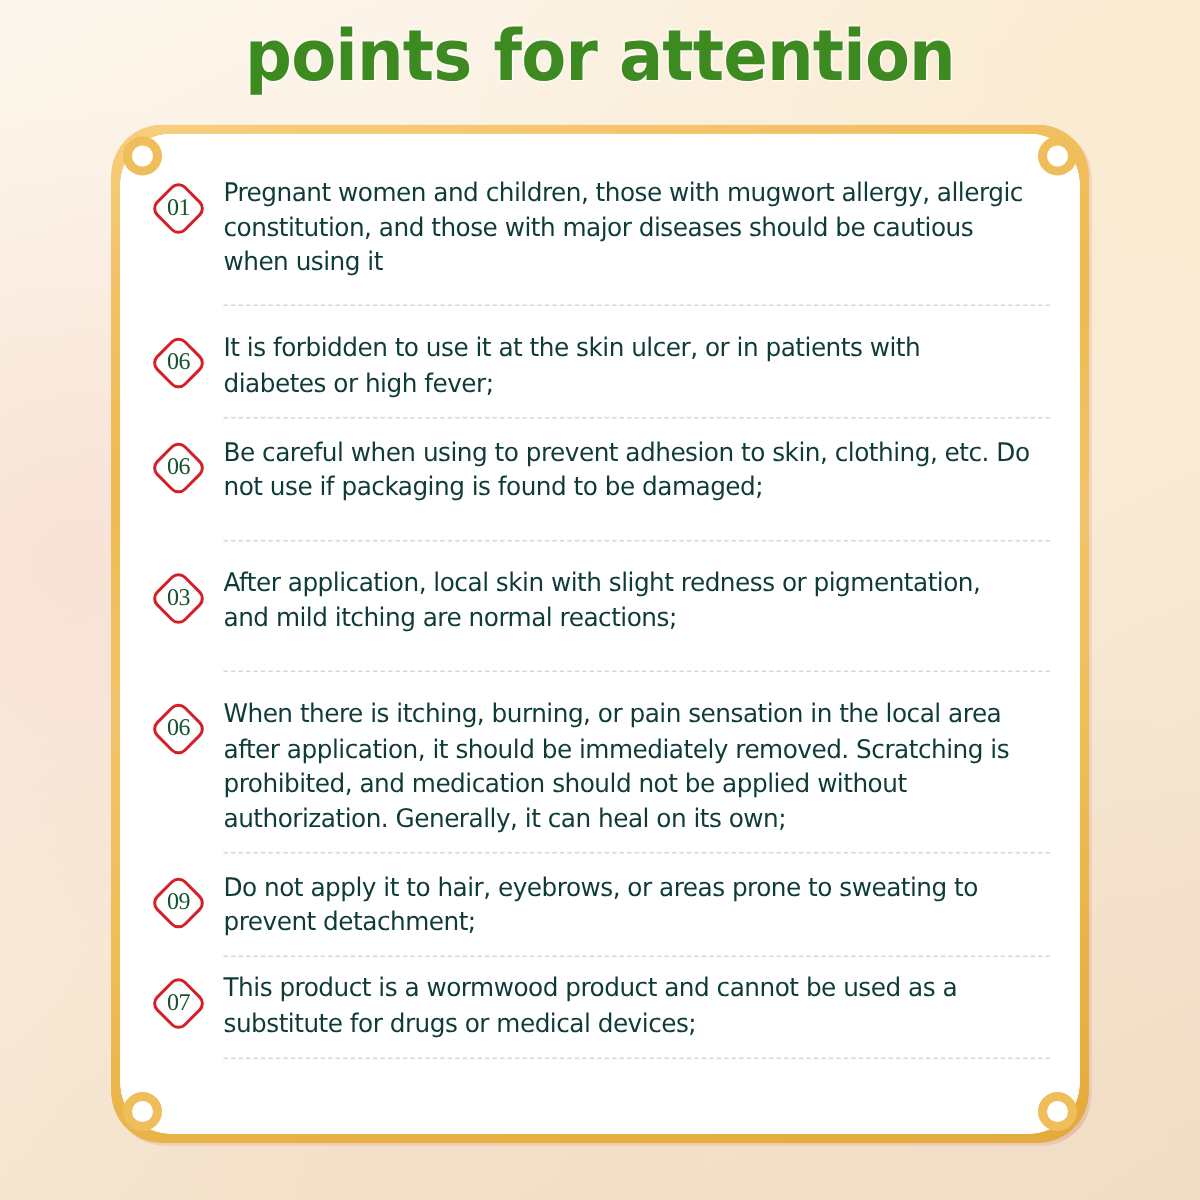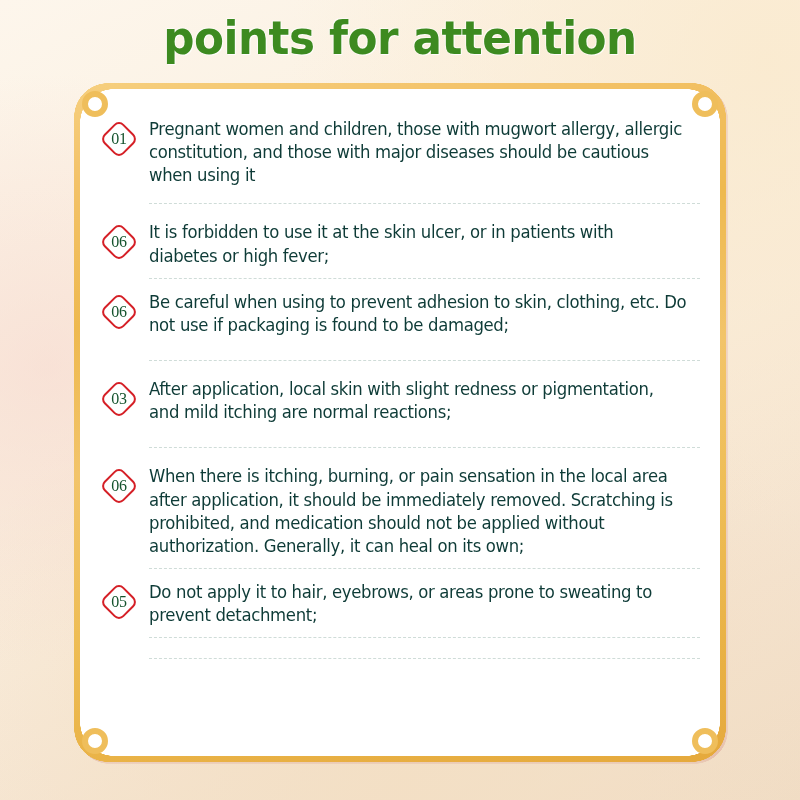--- a/index.html
+++ b/index.html
@@ -285,24 +285,31 @@
     </div>
     <div class="item-text">When there is itching, burning, or pain sensation in the local area after application, it should be immediately removed. Scratching is prohibited, and medication should not be applied without authorization. Generally, it can heal on its own;</div>
   </div>
   <div class="gap-e"></div>
   <div class="sep"></div>
   <div class="gap-d"></div>
 
   <div class="item">
     <div class="badge">
       <span class="dia"></span>
-      <span class="num">05</span>
+      <span class="num">09</span>
     </div>
     <div class="item-text">Do not apply it to hair, eyebrows, or areas prone to sweating to prevent detachment;</div>
   </div>
   <div class="gap-e"></div>
   <div class="sep"></div>
   <div class="gap-e"></div>
 
+  <div class="item">
+    <div class="badge">
+      <span class="dia"></span>
+      <span class="num">07</span>
+    </div>
+    <div class="item-text">This product is a wormwood product and cannot be used as a substitute for drugs or medical devices;</div>
+  </div>
   <div class="gap-e"></div>
   <div class="sep"></div>
 
 </div>
 
 </body></html>

